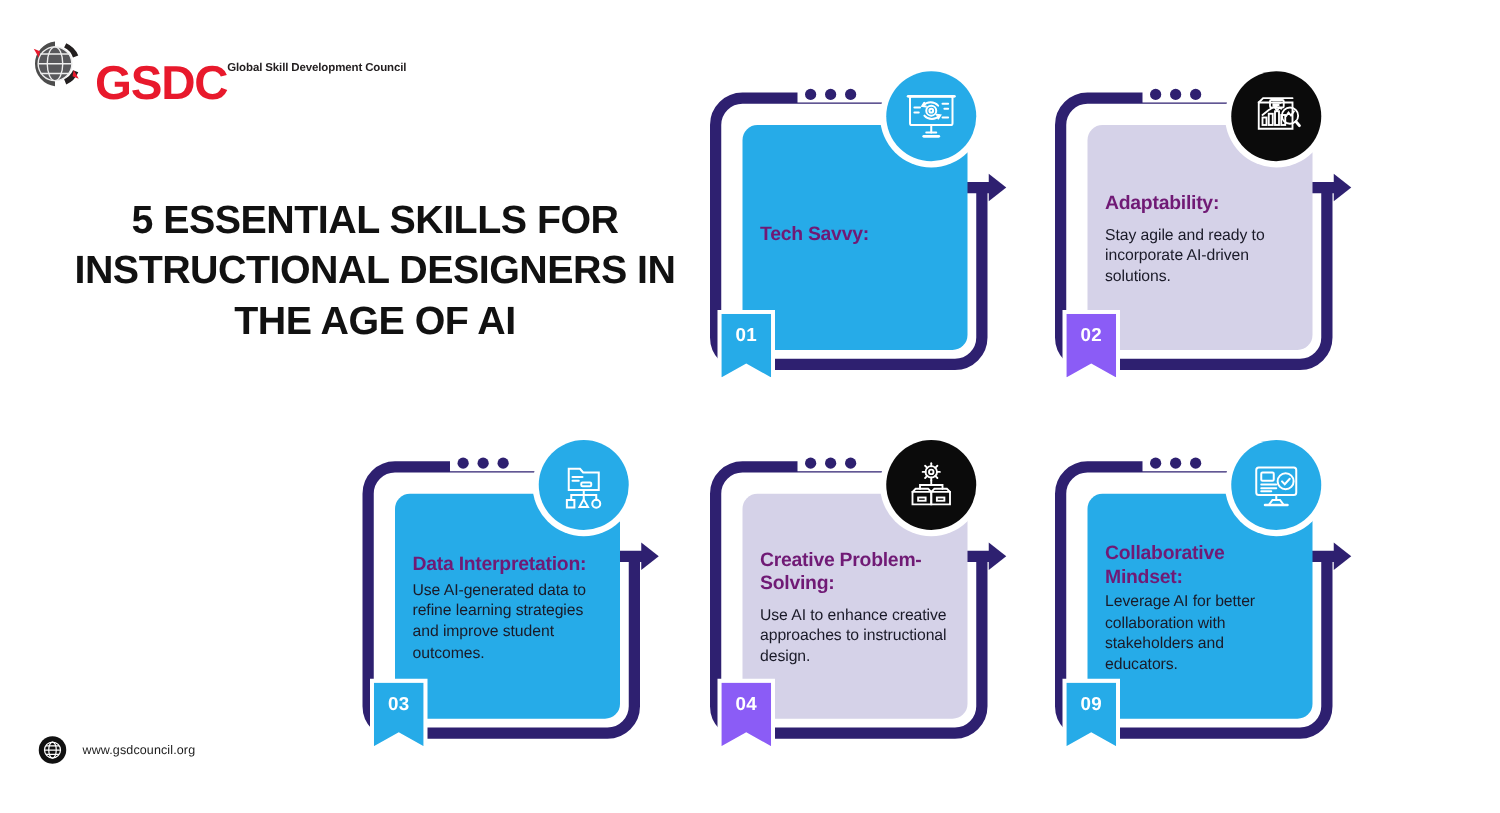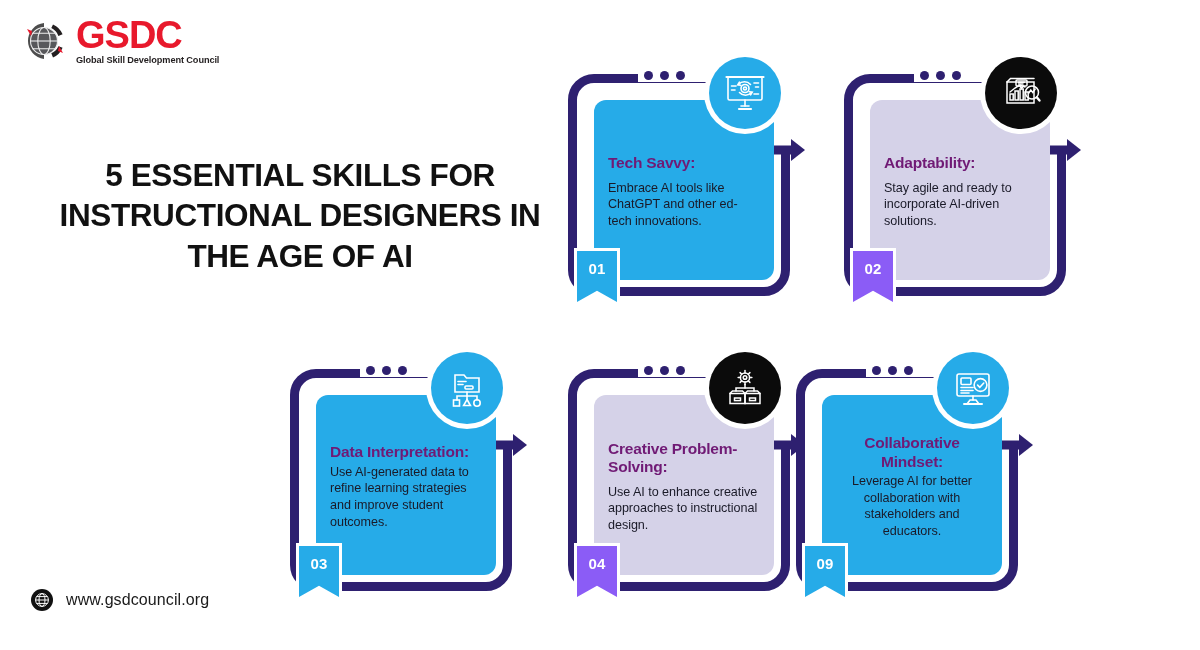--- a/index.html
+++ b/index.html
@@ -22,21 +22,21 @@
   
   #logo-block {
     position: absolute;
     left: 22px;
     top: 16px;
     display: flex;
     align-items: center;
     gap: 6px;
   }
   #logo-mark { width: 48px; height: 48px; flex: 0 0 48px; }
-  #logo-text-wrap { display: flex; flex-direction: column; line-height: 1; }
+  #logo-text-wrap { display: flex; flex-direction: row; line-height: 1; margin-top: 32px; }
   #logo-word {
     font-size: 38px;
     font-weight: 700;
     color: #E8192C;
     letter-spacing: -1px;
     font-family: "Liberation Sans", sans-serif;
   }
   #logo-tagline {
     font-size: 9.2px;
     font-weight: 700;
@@ -63,21 +63,21 @@
   #footer {
     position: absolute;
     left: 30px;
     top: 588px;
     display: flex;
     align-items: center;
     gap: 12px;
   }
   #footer-icon { width: 24px; height: 24px; flex: 0 0 24px; }
   #footer-url {
-    font-size: 16px;
+    font-size: 10px;
     color: #1a1a1a;
     letter-spacing: 0.1px;
   }
 
   
   .card-unit {
     position: absolute;
     width: 250px;
     height: 265px;
   }
@@ -276,21 +276,20 @@
         <i></i>
       </div>
     <div class="arrow">
       <svg viewBox="0 0 52 44" xmlns="http://www.w3.org/2000/svg">
         <path d="M4 44V14h28" stroke="#2E2070" stroke-width="9" fill="none"></path>
         <path d="M28 3l14 11-14 11z" fill="#2E2070"></path>
       </svg>
     </div>
     <div class="panel blue">
       <div class="panel-title">Tech Savvy:</div>
-      <div class="panel-body">Embrace AI tools like ChatGPT and other ed-tech innovations.</div>
     </div>
     <div class="badge">
       <div class="badge-inner blue">
         <span>
           <svg viewBox="0 0 46 46" xmlns="http://www.w3.org/2000/svg" stroke="#ffffff" fill="none" stroke-width="1.6" stroke-linecap="round">
             <rect x="6" y="7" width="34" height="23" rx="1.5"></rect>
             <line x1="4.5" y1="7" x2="41.5" y2="7" stroke-width="2.2"></line>
             <line x1="23" y1="30" x2="23" y2="36"></line>
             <line x1="17" y1="39" x2="29" y2="39" stroke-width="2.2"></line>
             <line x1="19" y1="36" x2="27" y2="36"></line>
@@ -455,21 +454,21 @@
         </span>
       </div>
     </div>
     <div class="ribbon">
       <div class="ribbon-inner black">
         <span class="ribbon-num">04</span>
       </div>
     </div>
   </div>
 
-  <div class="card-unit" style="left:788px; top:347px;text-align:center;">
+  <div class="card-unit" style="left:836px; top:347px;">
     <div class="frame"></div>
     <div class="frame-gap-top"></div>
     <div class="frame-gap-right"></div>
     <div class="dots">
         <i></i>
         <i></i>
         <i></i>
       </div>
     <div class="arrow">
       <svg viewBox="0 0 52 44" xmlns="http://www.w3.org/2000/svg">

